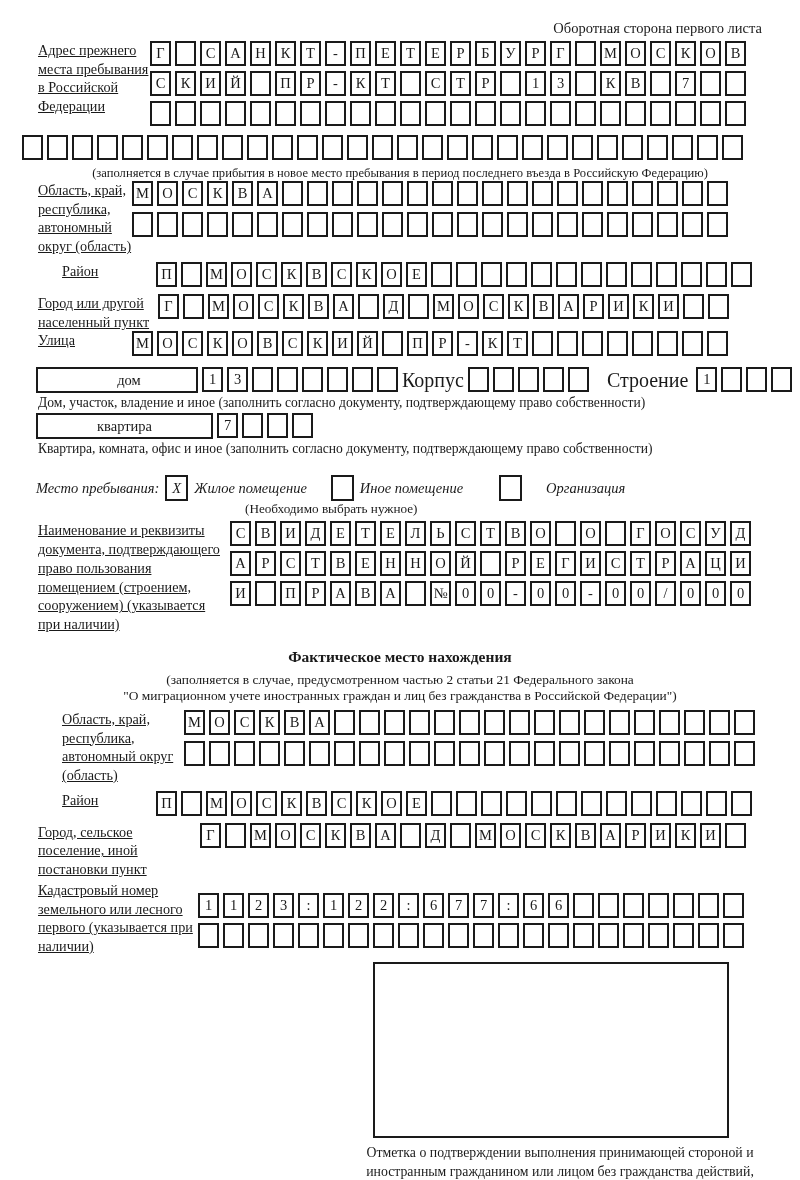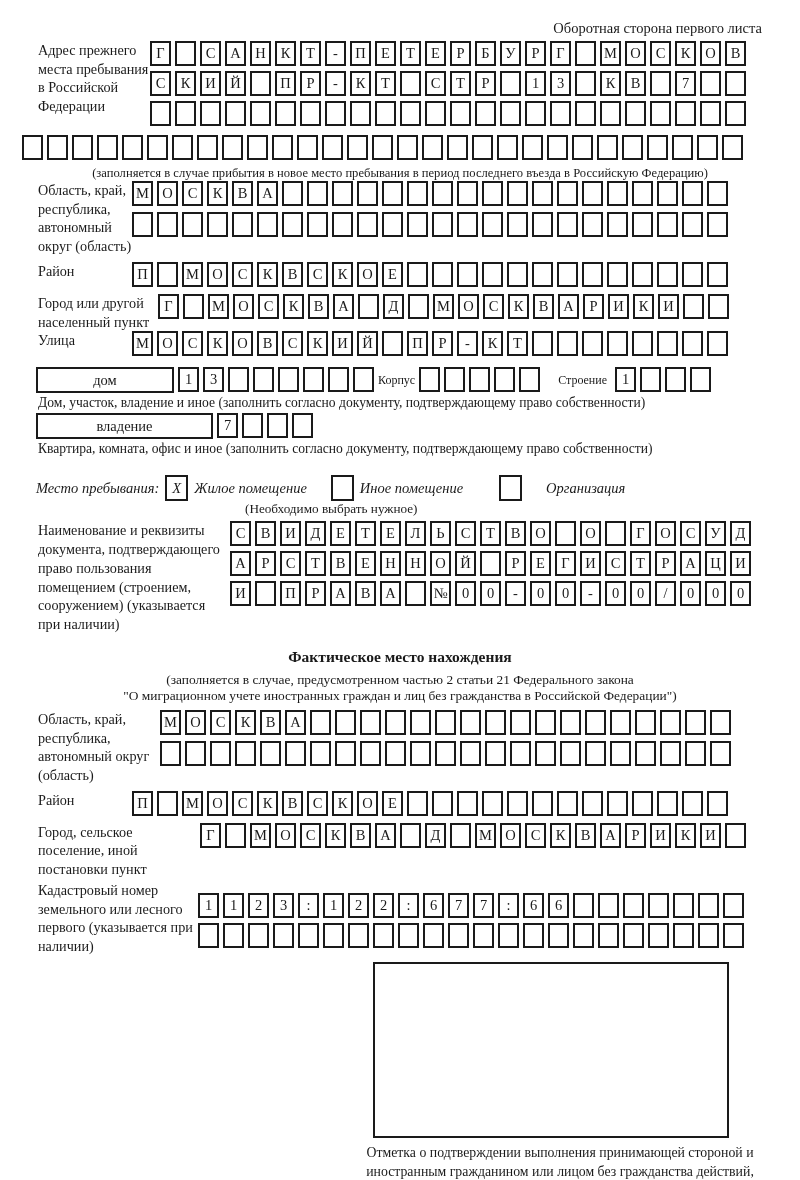--- a/index.html
+++ b/index.html
@@ -1,44 +1,44 @@
 <!DOCTYPE html>
 <html><head>
 <meta charset="utf-8">
 <style>
   html,body{margin:0;padding:0;background:#fff;}
   .page{position:relative;width:800px;height:1180px;background:#fff;color:#1a1a1a;
         font-family:"Liberation Serif","DejaVu Serif",serif;overflow:hidden;}
   .header-note{margin:20px 38px 0 0;text-align:right;font-size:14.5px;padding-left:31px;}
-  .frow{display:flex;align-items:flex-start;}
+  .frow{display:flex;align-items:flex-start;text-decoration:underline;}
   .lbl{flex:none;margin-left:38px;font-size:14.2px;line-height:1.32;}
   .w94{width:94px;} .w112{width:112px;} .w120{width:120px;} .w122{width:122px;}
   .w160{width:160px;} .w162{width:162px;} .w192{width:192px;}
   .rows{flex:1;}
   .cellrow{white-space:nowrap;height:25px;margin-bottom:5px;}
   .cell{display:inline-block;width:17px;height:21px;border:2px solid #1a1a1a;margin-right:4px;
         text-align:center;font-size:14.5px;line-height:21px;vertical-align:top;background:#fff;}
   .fullrow{margin:4px 0 0 22px;}
   .caption{font-size:12.6px;text-align:center;margin-top:6px;}
   .caption-left{font-size:13.6px;margin:2px 0 2px 38px;}
   .sec-title{font-size:15.5px;font-weight:bold;text-align:center;margin:8px 0 6px 0;}
   .boxfield{display:inline-block;border:2px solid #1a1a1a;height:22px;text-align:center;
             font-size:14.5px;line-height:22px;vertical-align:top;margin-right:4px;}
-  .dom-box{width:134px;} .kv-box{width:173px;}
-  .inline-lbl{display:inline-block;font-size:12px;line-height:26px;vertical-align:top;}
+  .dom-box{width:134px;padding-left:24px;} .kv-box{width:173px;}
+  .inline-lbl{display:inline-block;font-size:20px;line-height:26px;vertical-align:top;}
   .dom-row{margin:6px 0 0 36px;white-space:nowrap;}
   .checkbox{display:inline-block;width:19px;height:22px;border:2px solid #1a1a1a;margin:0 6px;
             text-align:center;font-size:14.5px;line-height:22px;vertical-align:top;background:#fff;}
   .mesto-row{margin:18px 0 0 36px;white-space:nowrap;font-size:14.5px;line-height:26px;font-style:italic;}
   .small-note{font-size:13.2px;margin:0 0 2px 245px;}
   .fact-caption{font-size:13.4px;text-align:center;margin:0 10px;}
   .stamp-wrap{margin-top:6px;}
   .stamp-box{width:352px;height:172px;border:2px solid #1a1a1a;margin-left:373px;}
   .stamp-caption{width:410px;margin:6px 0 0 355px;text-align:center;font-size:13.8px;line-height:1.36;}
-  .mt2{margin-top:2px;border-radius:10px;} .mt4{margin-top:4px;} .mt6{margin-top:6px;}
+  .mt2{margin-top:2px;border-radius:10px;} .mt4{margin-top:4px;} .mt6{margin-top:6px;padding-left:24px;}
 </style>
 </head>
 <body>
 
 <div class="page">
 
   <div class="header-note">Оборотная сторона первого листа</div>
 
   <div class="frow mt4">
     <div class="lbl w112">Адрес прежнего места пребывания в Российской Федерации</div>
@@ -80,21 +80,21 @@
         <div class="cellrow"><span class="cell">М</span><span class="cell">О</span><span class="cell">С</span><span class="cell">К</span><span class="cell">О</span><span class="cell">В</span><span class="cell">С</span><span class="cell">К</span><span class="cell">И</span><span class="cell">Й</span><span class="cell"> </span><span class="cell">П</span><span class="cell">Р</span><span class="cell">-</span><span class="cell">К</span><span class="cell">Т</span><span class="cell"></span><span class="cell"></span><span class="cell"></span><span class="cell"></span><span class="cell"></span><span class="cell"></span><span class="cell"></span><span class="cell"></span></div>
       </div>
   </div>
 
   <div class="dom-row">
     <span class="boxfield dom-box">дом</span><span><span class="cell">1</span><span class="cell">3</span><span class="cell"></span><span class="cell"></span><span class="cell"></span><span class="cell"></span><span class="cell"></span><span class="cell"></span></span><span class="inline-lbl">Корпус</span><span style="display:inline-block;width:4px;"></span><span><span class="cell"></span><span class="cell"></span><span class="cell"></span><span class="cell"></span><span class="cell"></span></span><span style="display:inline-block;width:14px;"></span><span class="inline-lbl">Строение</span><span style="display:inline-block;width:8px;"></span><span><span class="cell">1</span><span class="cell"></span><span class="cell"></span><span class="cell"></span></span>
   </div>
   <div class="caption-left">Дом, участок, владение и иное (заполнить согласно документу, подтверждающему право собственности)</div>
 
   <div class="dom-row" style="margin-top:2px;">
-    <span class="boxfield kv-box">владение</span><span><span class="cell">7</span><span class="cell"></span><span class="cell"></span><span class="cell"></span></span>
+    <span class="boxfield kv-box">квартира</span><span><span class="cell">7</span><span class="cell"></span><span class="cell"></span><span class="cell"></span></span>
   </div>
   <div class="caption-left">Квартира, комната, офис и иное (заполнить согласно документу, подтверждающему право собственности)</div>
 
   <div class="mesto-row">
     <span>Место пребывания:</span><span class="checkbox">X</span><span>Жилое помещение</span><span style="display:inline-block;width:18px;"></span><span class="checkbox"></span><span>Иное помещение</span><span style="display:inline-block;width:30px;"></span><span class="checkbox"></span><span style="display:inline-block;width:18px;"></span><span>Организация</span>
   </div>
   <div class="small-note">(Необходимо выбрать нужное)</div>
 
   <div class="frow mt4">
     <div class="lbl w192">Наименование и реквизиты документа, подтверждающего право пользования помещением (строением, сооружением) (указывается при наличии)</div>

